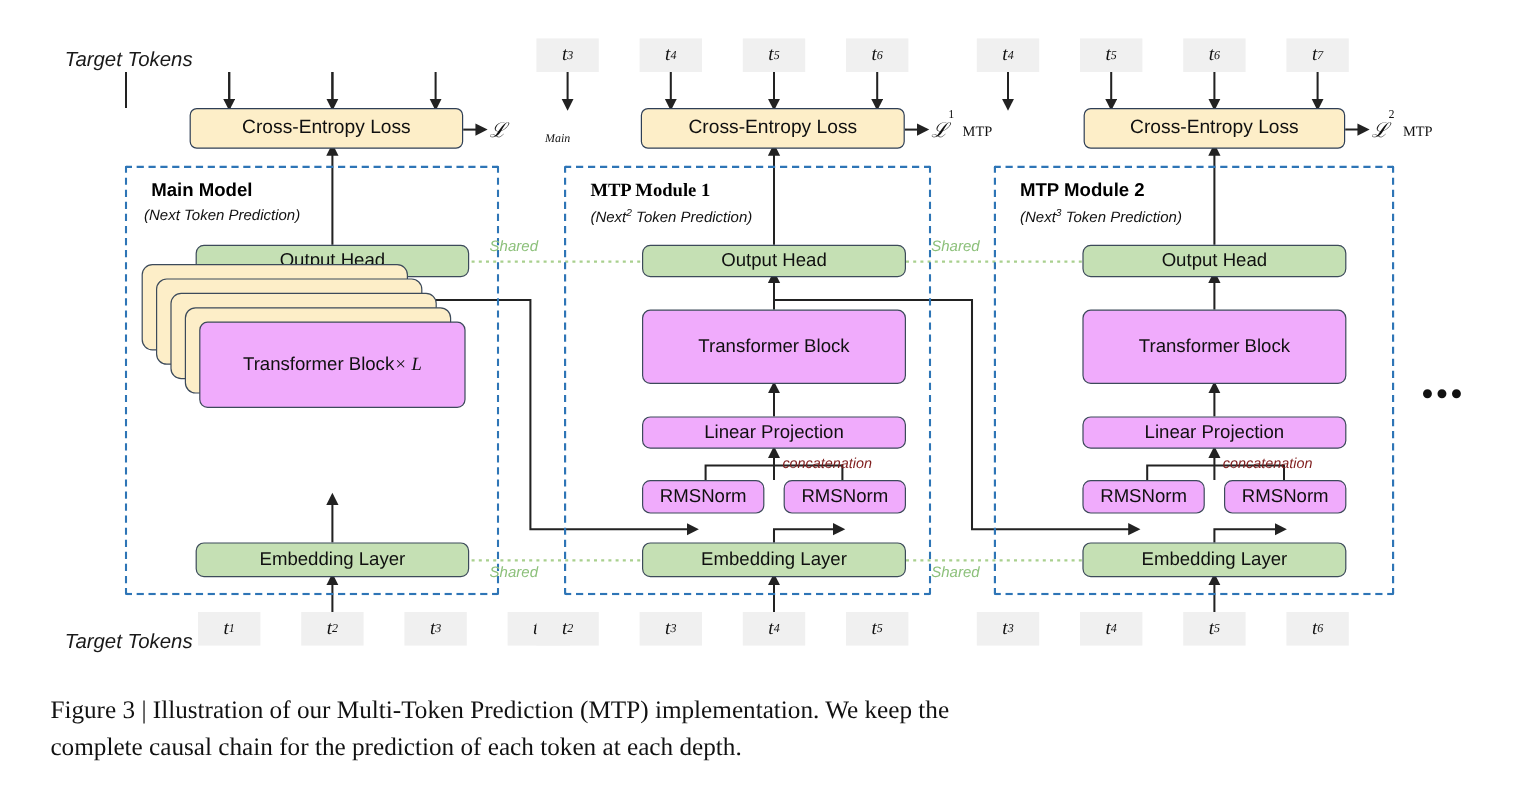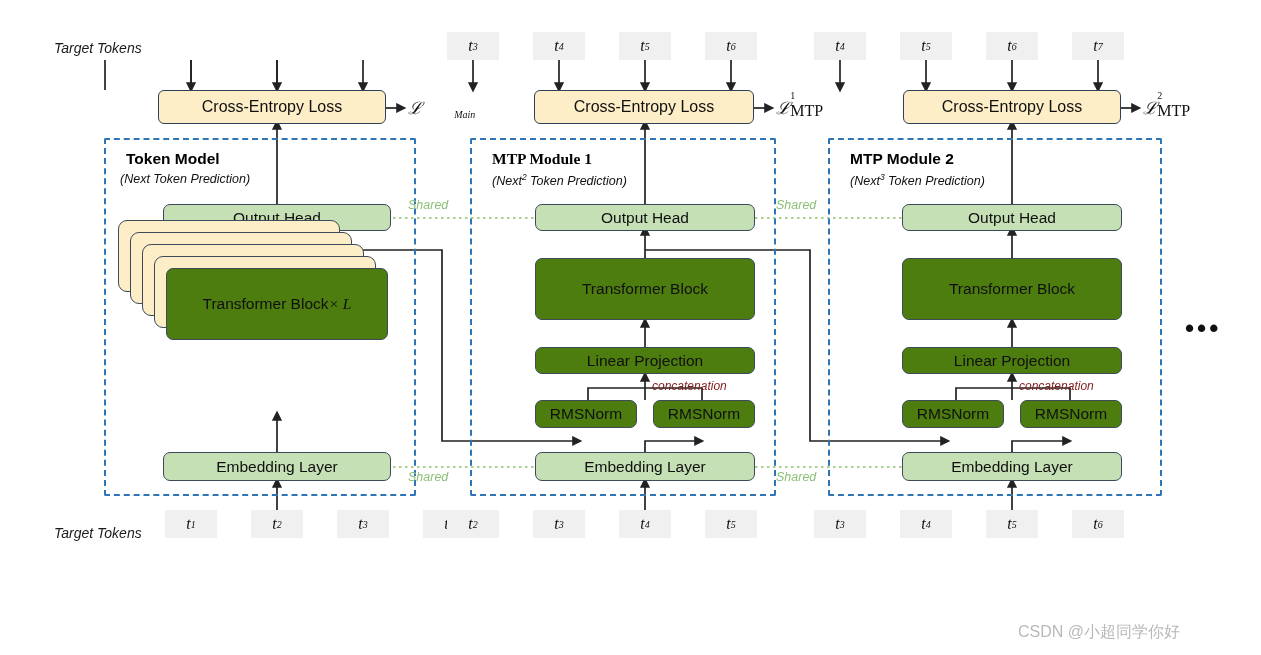--- a/index.html
+++ b/index.html
@@ -3,21 +3,21 @@
 <meta charset="utf-8">
 <style>
   html,body{margin:0;padding:0;background:#ffffff;}
   body{width:1261px;height:655px;font-family:"Liberation Sans",sans-serif;color:#000;}
   #root{position:relative;width:1261px;height:655px;overflow:hidden;background:#fff;}
 
   .abs{position:absolute;box-sizing:border-box;}
 
   
   .row-label{
-    font-style:italic;font-size:14px;color:#1a1a1a;
+    font-style:italic;font-size:17px;color:#1a1a1a;
     font-family:"Liberation Sans",sans-serif;white-space:nowrap;
   }
 
   
   .tok{
     background:#f0f0f0;border:none;
     display:flex;align-items:center;justify-content:center;
     font-family:"Liberation Serif",serif;font-style:italic;font-size:16px;color:#111;
   }
   .tok sub{font-size:10px;font-style:italic;vertical-align:sub;}
@@ -37,21 +37,21 @@
   .mod-sub sup{font-size:8.5px;vertical-align:super;}
 
   
   .blk{
     border:1.6px solid #3c4a5a;border-radius:7px;
     display:flex;align-items:center;justify-content:center;
     font-size:15.5px;color:#101010;white-space:nowrap;
     font-family:"Liberation Sans",sans-serif;
   }
   .blk-green{background:#c5e0b4;}
-  .blk-yellow{background:#4d7c0f;}
+  .blk-yellow{background:#f0abfc;}
   .blk-loss{background:#fdeec8;border-color:#2f3f56;border-radius:6px;font-size:16px;}
   .blk .ital{font-family:"Liberation Serif",serif;font-style:italic;}
 
   
   .stack-copy{
     background:#fdeec8;border:1.6px solid #3c4a5a;border-radius:9px;
   }
 
   
   .shared-label{
@@ -62,21 +62,21 @@
   
   .loss-label{
     font-family:"Liberation Serif",serif;font-size:17px;color:#111;white-space:nowrap;
   }
   .loss-label .cal{font-style:italic;}
   .loss-label sub{font-size:10px;}
   .loss-label .sup-sub{
     display:inline-block;position:relative;width:30px;height:17px;vertical-align:baseline;
   }
   .loss-label .sup-sub .s-top{position:absolute;left:0;top:-7px;font-size:10px;}
-  .loss-label .sup-sub .s-bot{position:absolute;left:0;top:5px;font-size:16px;}
+  .loss-label .sup-sub .s-bot{position:absolute;left:12px;top:5px;font-size:12px;}
 
   .ellipsis{
     font-size:26px;letter-spacing:3px;color:#111;font-weight:bold;line-height:1;
     font-family:"Liberation Sans",sans-serif;
   }
 
   .concat-label{
     font-style:italic;font-size:12px;color:#7f1d1d;white-space:nowrap;
     font-family:"Liberation Sans",sans-serif;
   }
@@ -159,21 +159,24 @@
       <line x1="387" y1="218" x2="535" y2="218"></line>
       <line x1="755" y1="218" x2="903" y2="218"></line>
       <line x1="387" y1="467" x2="535" y2="467"></line>
       <line x1="755" y1="467" x2="903" y2="467"></line>
     </g>
   </svg>
 
   <div class="abs row-label" style="left:54px;top:40px;">Target Tokens</div>
   <div class="abs row-label" style="left:54px;top:525px;">Target Tokens</div>
 
-  <div class="abs watermark" style="left:1018px;top:622px;">CSDN @小超同学你好</div>
+  <div class="abs caption" style="left:42px;top:576px;width:1180px;">
+    <div>Figure 3 | Illustration of our Multi-Token Prediction (MTP) implementation.  We keep the</div>
+    <div>complete causal chain for the prediction of each token at each depth.</div>
+  </div>
 
   <div class="abs ellipsis" style="left:1185px;top:315px;">•••</div>
 
   <div id="cols">
       <div class="abs tok" style="left:165px;top:510px;width:52px;height:28px;">
         <span>t</span>
         <sub>1</sub>
       </div>
       <div class="abs tok" style="left:251px;top:510px;width:52px;height:28px;">
         <span>t</span>
@@ -183,21 +186,21 @@
         <span>t</span>
         <sub>3</sub>
       </div>
       <div class="abs tok" style="left:423px;top:510px;width:52px;height:28px;">
         <span>t</span>
         <sub>4</sub>
       </div>
       <div class="abs blk blk-loss" style="left:158px;top:90px;width:228px;height:34px;">Cross-Entropy Loss</div>
       <div class="abs loss-label" style="left:408px;top:96px;"><span class="cal">ℒ</span><sub style="font-style: italic; margin-left: 32px;">Main</sub></div>
       <div class="abs module" style="left:104px;top:138px;width:312px;height:358px;"></div>
-      <div class="abs mod-title" style="left:126px;top:150px;">Token Model</div>
+      <div class="abs mod-title" style="left:126px;top:150px;">Main Model</div>
       <div class="abs mod-sub" style="left:120px;top:172px;"><span>(Next</span><span> Token Prediction)</span></div>
       <div class="abs blk blk-green" style="left:163px;top:204px;width:228px;height:27px;">Output Head</div>
       <div class="abs blk blk-green" style="left:163px;top:452px;width:228px;height:29px;">Embedding Layer</div>
       <div class="abs stack-copy" style="left:118px;top:220px;width:222px;height:72px;"></div>
       <div class="abs stack-copy" style="left:130px;top:232px;width:222px;height:72px;"></div>
       <div class="abs stack-copy" style="left:142px;top:244px;width:222px;height:72px;"></div>
       <div class="abs stack-copy" style="left:154px;top:256px;width:222px;height:72px;"></div>
       <div class="abs blk blk-yellow" style="left:166px;top:268px;width:222px;height:72px;">
         <span>Transformer Block </span>
         <span class="ital">× L</span>

